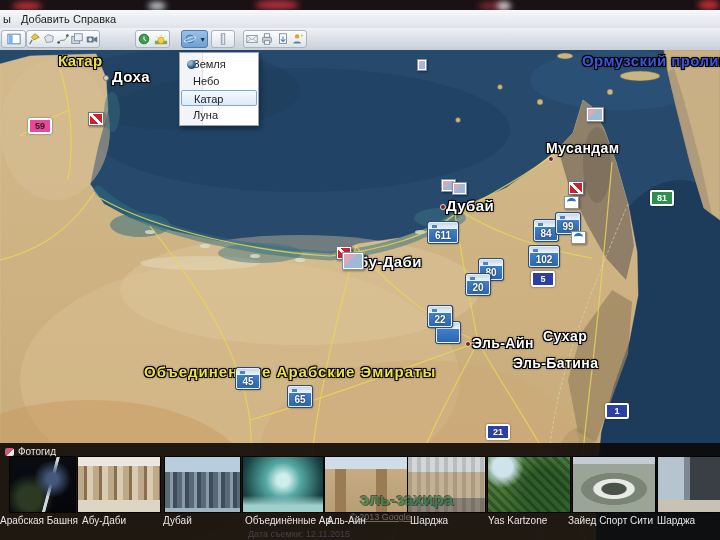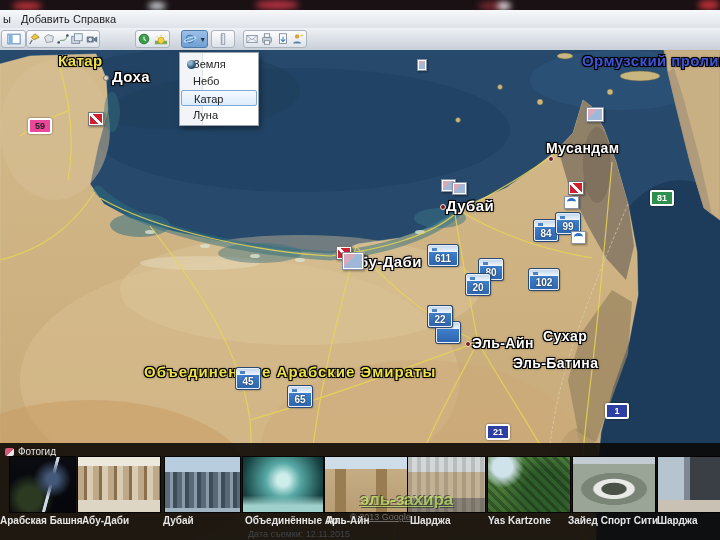--- a/index.html
+++ b/index.html
@@ -42,21 +42,21 @@
     border-radius:50%;}
   .ydot{background:#ded6b8;border-color:#777;}
 
   .cl{position:absolute;width:24px;height:21px;border:1px solid #e6eefa;border-radius:2px;
     background:linear-gradient(#c3d7ee,#eef4fb 30%,#3f7fcc 33%,#2f66ad);
     box-shadow:0 0 0 1px #2c4a72,1px 1px 2px rgba(0,0,0,.5);
     color:#fff;font-weight:bold;font-size:10px;display:flex;align-items:flex-end;
     justify-content:center;box-sizing:border-box;padding-bottom:1px;
     text-shadow:0 0 2px #123;}
   .cl::after{content:"";position:absolute;top:2px;left:3px;width:5px;height:3px;background:#4d84c4;}
-  .w3{width:30px;margin-top:23px;}
+  .w3{width:30px;}
 
   .sh{position:absolute;height:12px;min-width:14px;padding:0 3px;background:#2e3fa3;
     border:2px solid #fff;border-radius:2px;box-shadow:0 0 2px rgba(0,0,0,.6);
     color:#fff;font-weight:bold;font-size:9px;line-height:12px;text-align:center;}
   .green{background:#2f8f4e;} .yellow{background:#ec4899;color:#222;}
 
   .dflag{position:absolute;width:14px;height:12px;background:#fff;border:1px solid #777;
     box-shadow:1px 1px 2px rgba(0,0,0,.4);}
   .dflag::after{content:"";position:absolute;inset:1px;
     background:linear-gradient(45deg,#cf2030 38%,#fff 38% 58%,#cf2030 58%);}
@@ -79,21 +79,21 @@
   .pm-hl{background:linear-gradient(#f3f9ff,#dcebfa);border:1px solid #7da9d8;border-radius:2px;}
   .globe-dot{position:absolute;left:7px;top:4px;width:9px;height:9px;border-radius:50%;
     background:radial-gradient(circle at 35% 30%,#8fb3cf 0 20%,#2c5577 60%,#122c44);}
 
   
   #strip{left:0;top:443px;width:720px;height:97px;background:rgba(12,9,7,.9);z-index:20;}
   #strip-title{position:absolute;left:18px;top:3px;font-size:10px;color:#e3e3e3;}
   #strip-icon{position:absolute;left:5px;top:5px;width:9px;height:8px;
     background:linear-gradient(135deg,#d55a7a 0 55%,#e8e8e8 55%);border-radius:2px;}
   .thumb{position:absolute;top:14px;height:55px;box-shadow:0 0 0 1px rgba(0,0,0,.8);}
-  .cap{position:absolute;top:72px;font-size:10px;color:#e6e6e6;white-space:nowrap;font-weight:bold;}
+  .cap{position:absolute;top:72px;font-size:10px;color:#e6e6e6;white-space:nowrap;}
   .ghost{position:absolute;font-weight:bold;white-space:nowrap;}
 
   
   .t1{background:radial-gradient(circle at 65% 40%,#44597a 0 10%,transparent 35%),
       linear-gradient(105deg,transparent 58%,#cfd8e2 59% 62%,transparent 63%),
       radial-gradient(circle at 30% 75%,#2c3a22 0 18%,transparent 40%),
       linear-gradient(#0a0c12,#05060a);}
   .t2{background:linear-gradient(#ece8de 0 16%,transparent 16%),
       linear-gradient(0deg,#ded6c4 0 22%,transparent 22%),
       repeating-linear-gradient(90deg,#bda987 0 6px,#8a6f4e 6px 9px,#d8cbb2 9px 15px);}
@@ -367,21 +367,21 @@
   <div class="thumb t1" style="left:10px;width:65px;"></div>
   <div class="thumb t2" style="left:78px;width:82px;"></div>
   <div class="thumb t3" style="left:165px;width:75px;"></div>
   <div class="thumb t4" style="left:243px;width:80px;"></div>
   <div class="thumb t5" style="left:325px;width:82px;"></div>
   <div class="thumb t6" style="left:408px;width:77px;"></div>
   <div class="thumb t7" style="left:488px;width:82px;"></div>
   <div class="thumb t8" style="left:573px;width:82px;"></div>
   <div class="thumb t9" style="left:658px;width:62px;"></div>
 
-  <span class="ghost" style="left:360px;top:47px;font-size:17px;color:#bef264;opacity:.6;z-index:3;text-shadow:1px 1px 0 #222,-1px -1px 0 #222;text-decoration:underline;">эль-захира</span>
+  <span class="ghost" style="left:360px;top:47px;font-size:17px;color:#15803d;opacity:.6;z-index:3;text-shadow:1px 1px 0 #222,-1px -1px 0 #222;">эль-захира</span>
   <span class="ghost" style="left:350px;top:69px;font-size:9px;font-weight:normal;color:#cccccc;opacity:.45;z-index:3;text-decoration:underline;">© 2013 Google</span>
 
   <span class="cap" style="left:0;">Арабская Башня</span>
   <span class="cap" style="left:82px;">Абу-Даби</span>
   <span class="cap" style="left:163px;">Дубай</span>
   <span class="cap" style="left:245px;">Объединённые Ар...</span>
   <span class="cap" style="left:327px;">Аль-Айн</span>
   <span class="cap" style="left:410px;z-index:4;">Шарджа</span>
   <span class="cap" style="left:488px;">Yas Kartzone</span>
   <span class="cap" style="left:568px;">Зайед Спорт Сити</span>

